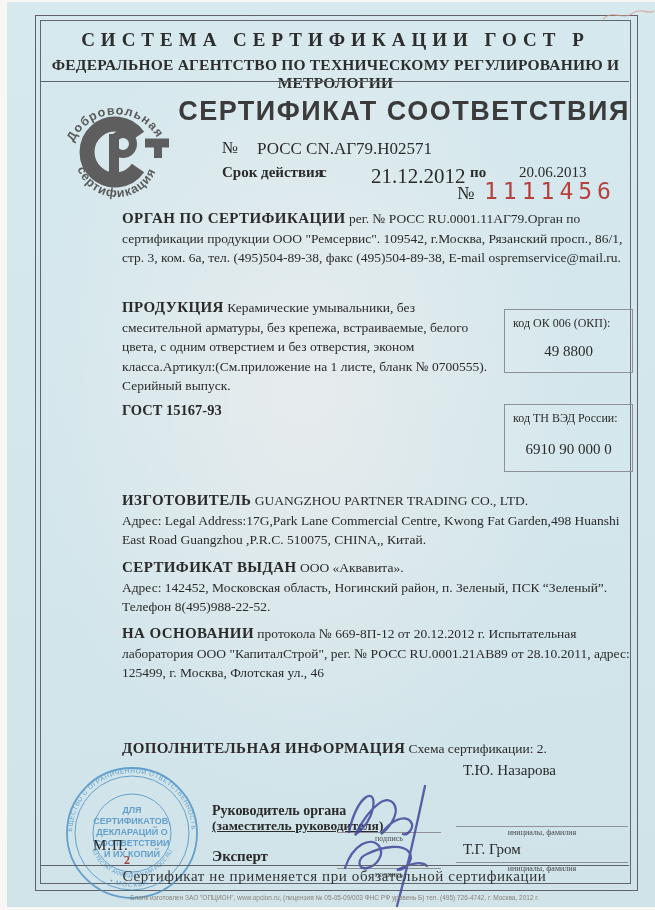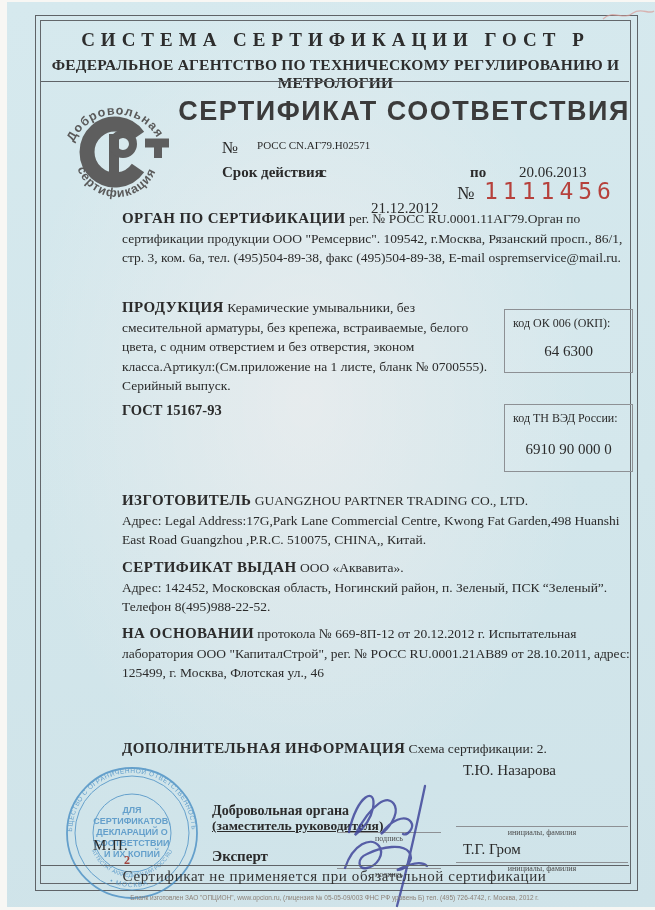--- a/index.html
+++ b/index.html
@@ -18,24 +18,24 @@
   }
   .frame{position:absolute;left:28px;top:13px;width:601px;height:874px;border:1.6px solid #5f6367;}
   .frame-inner{position:absolute;left:33px;top:18px;width:589px;height:862px;border:1px solid #63676b;}
   .abs{position:absolute;}
   .hline{position:absolute;height:0;border-top:1.2px solid #5f6367;}
   .hdr1{left:30px;top:27px;width:597px;text-align:center;font-weight:bold;font-size:19px;letter-spacing:6px;color:#2d2d2d;}
   .hdr2{left:30px;top:54px;width:597px;text-align:center;font-weight:bold;font-size:15.5px;letter-spacing:.2px;color:#2d2d2d;}
   .title{left:168px;top:94px;width:458px;text-align:center;font-family:"Liberation Sans",sans-serif;
          font-weight:bold;font-size:27px;letter-spacing:1.5px;color:#3b3b3b;transform:scaleY(1.05);}
   .regnum-label{left:215px;top:136px;font-size:17px;}
-  .regnum-value{left:250px;top:137px;font-size:11px;}
+  .regnum-value{left:250px;top:137px;font-size:17px;}
   .val-label{left:215px;top:162px;font-size:15px;font-weight:bold;}
   .val-c{left:313px;top:162px;font-size:15px;font-weight:bold;}
-  .val-from{left:364px;top:162px;font-size:15px;margin-top:36px;}
+  .val-from{left:364px;top:162px;font-size:21px;}
   .val-po{left:463px;top:162px;font-size:15px;font-weight:bold;}
   .val-to{left:512px;top:162px;font-size:15px;}
   .blank-no{left:450px;top:181px;font-size:18px;}
   .blank-val{left:477px;top:176px;font-family:"DejaVu Sans Mono",monospace;font-size:23px;letter-spacing:5px;color:#b6413c;}
   .sec{line-height:1.42;font-size:13.5px;}
   .sec b.lbl{font-size:15px;letter-spacing:.4px;margin-top:24px;}
   .sec-org{left:115px;top:206px;width:512px;}
   .sec-prod{left:115px;top:295px;width:374px;}
   .sec-conf{left:115px;top:398px;width:378px;font-weight:bold;font-size:14.5px;line-height:1.45;}
   .sec-manuf{left:115px;top:488px;width:514px;}
@@ -109,21 +109,21 @@
 
   <div class="abs sec sec-prod">
     <div>
       <b class="lbl">ПРОДУКЦИЯ</b>
       <span>Керамические умывальники, без смесительной арматуры, без крепежа, встраиваемые, белого цвета, с одним отверстием и без отверстия, эконом класса.Артикул:(См.приложение на 1 листе, бланк № 0700555).</span>
     </div>
     <div>Серийный выпуск.</div>
   </div>
   <div class="codebox box-okp">
     <div class="cb-label">код ОК 006 (ОКП):</div>
-    <div class="cb-value" style="top:33px;">64 6300</div>
+    <div class="cb-value" style="top:33px;">49 8800</div>
   </div>
 
   <div class="abs sec-conf">
     <div>ГОСТ 15167-93</div>
   </div>
   <div class="codebox box-tnved">
     <div class="cb-label">код ТН ВЭД России:</div>
     <div class="cb-value" style="top:36px;">6910 90 000 0</div>
   </div>
 
@@ -176,21 +176,21 @@
       <text x="70" y="50" font-size="9">ДЛЯ</text>
       <text x="70" y="61" font-size="9">СЕРТИФИКАТОВ,</text>
       <text x="70" y="72" font-size="9">ДЕКЛАРАЦИЙ О</text>
       <text x="70" y="83" font-size="9">СООТВЕТСТВИИ</text>
       <text x="70" y="94" font-size="9">И ИХ КОПИЙ</text>
     </g>
   </svg>
   <span class="abs mp">М.П.</span>
   <span class="abs mp2">2</span>
 
-  <div class="abs role1a">Добровольная органа</div>
+  <div class="abs role1a">Руководитель органа</div>
   <div class="abs role1b">(заместитель руководителя)</div>
   <div class="sigline" style="left:330px;top:830px;width:104px;"></div>
   <div class="caption" style="left:330px;top:832px;width:104px;">подпись</div>
   <div class="name" style="left:456px;top:760px;">Т.Ю. Назарова</div>
   <div class="sigline" style="left:449px;top:824px;width:172px;"></div>
   <div class="caption" style="left:449px;top:826px;width:172px;">инициалы, фамилия</div>
 
   <div class="abs role2">Эксперт</div>
   <div class="sigline" style="left:330px;top:866px;width:104px;"></div>
   <div class="caption" style="left:330px;top:868px;width:104px;">подпись</div>

